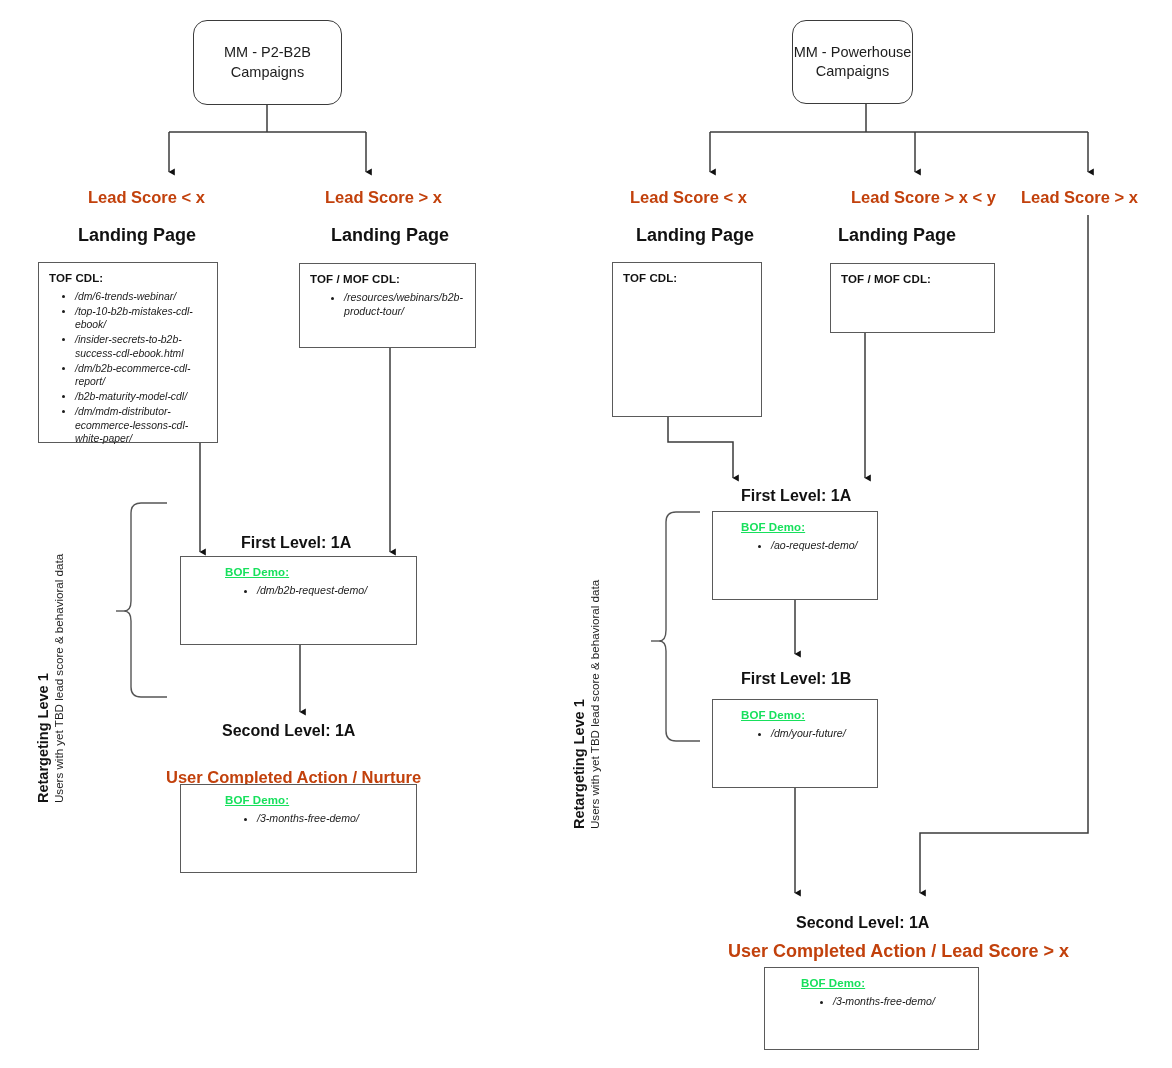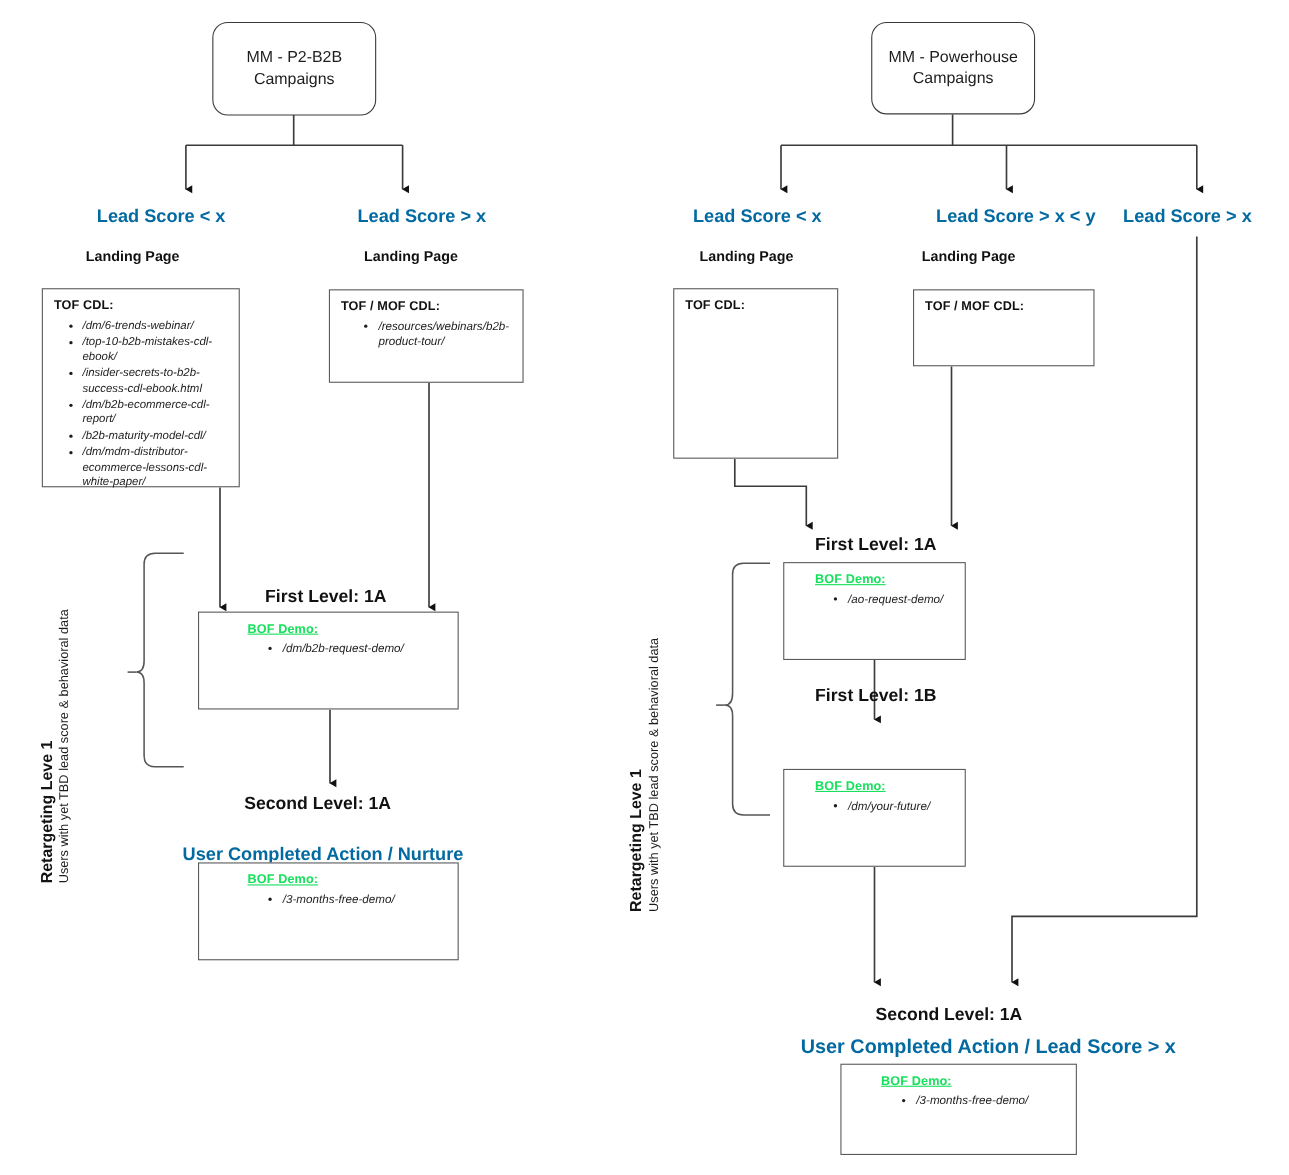--- a/index.html
+++ b/index.html
@@ -32,23 +32,23 @@
   .box ul li{
     font-size:10.4px;line-height:1.32;margin:0 0 1px 0;color:#1c1c1c;
     word-break:break-word;
     font-style:italic;
   }
   .box ul.indent{padding-left:34px;}
   .box ul.indent li{font-size:10.6px;}
 
   
   .lbl{position:absolute;white-space:nowrap;}
-  .lbl-blue{color:#0369a1;font-weight:700;font-size:16.5px;text-align:right;}
+  .lbl-blue{color:#c2410c;font-weight:700;font-size:16.5px;text-align:right;}
   .lbl-blue.sm{font-size:18px;}
-  .lbl-black{color:#111;font-weight:700;font-size:13px;}
+  .lbl-black{color:#111;font-weight:700;font-size:18px;}
   .lbl-black.lg{font-size:16px;}
 
   
   .rot{
     position:absolute;transform-origin:left bottom;
     transform:rotate(-90deg);white-space:nowrap;
   }
   .rot .r-main{font-size:14.5px;font-weight:700;color:#141414;display:block;line-height:1.18;}
   .rot .r-sub{font-size:11.6px;font-weight:400;color:#1c1c1c;display:block;line-height:1.2;}
 </style>
@@ -148,21 +148,21 @@
   <div class="lbl lbl-black lg" style="left:222px;top:722px;">Second Level: 1A</div>
   <div class="lbl lbl-blue" style="left:166px;top:768px;">User Completed Action / Nurture</div>
 
   <div class="node box" style="left:180px;top:784px;width:237px;height:89px;">
     <div class="box-title green" style="margin-left:34px;">BOF Demo:</div>
     <ul class="indent" style="padding-left:66px;">
       <li>/3-months-free-demo/</li>
     </ul>
   </div>
 
-  <div class="node start" style="left:792px;top:20px;width:149px;height:84px;">
+  <div class="node start" style="left:792px;top:20px;width:121px;height:84px;">
     <span>MM - Powerhouse Campaigns</span>
   </div>
 
   <div class="lbl lbl-blue" style="left:630px;top:188px;">Lead Score &lt; x</div>
   <div class="lbl lbl-black" style="left:636px;top:225px;">Landing Page</div>
 
   <div class="lbl lbl-blue" style="left:851px;top:188px;">Lead Score &gt; x &lt; y</div>
   <div class="lbl lbl-black" style="left:838px;top:225px;">Landing Page</div>
 
   <div class="lbl lbl-blue" style="left:1021px;top:188px;">Lead Score &gt; x</div>
@@ -182,21 +182,21 @@
 
   <div class="lbl lbl-black lg" style="left:741px;top:487px;">First Level: 1A</div>
 
   <div class="node box" style="left:712px;top:511px;width:166px;height:89px;">
     <div class="box-title green" style="margin-left:18px;">BOF Demo:</div>
     <ul class="indent" style="padding-left:48px;">
       <li>/ao-request-demo/</li>
     </ul>
   </div>
 
-  <div class="lbl lbl-black lg" style="left:741px;top:624px;">First Level: 1B</div>
+  <div class="lbl lbl-black lg" style="left:741px;top:670px;">First Level: 1B</div>
 
   <div class="node box" style="left:712px;top:699px;width:166px;height:89px;">
     <div class="box-title green" style="margin-left:18px;">BOF Demo:</div>
     <ul class="indent" style="padding-left:48px;">
       <li>/dm/your-future/</li>
     </ul>
   </div>
 
   <div class="lbl lbl-black lg" style="left:796px;top:914px;">Second Level: 1A</div>
   <div class="lbl lbl-blue sm" style="left:728px;top:941px;">User Completed Action / Lead Score &gt; x</div>

